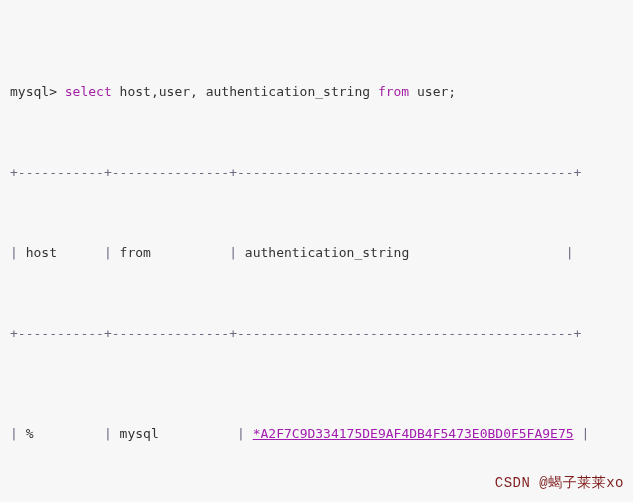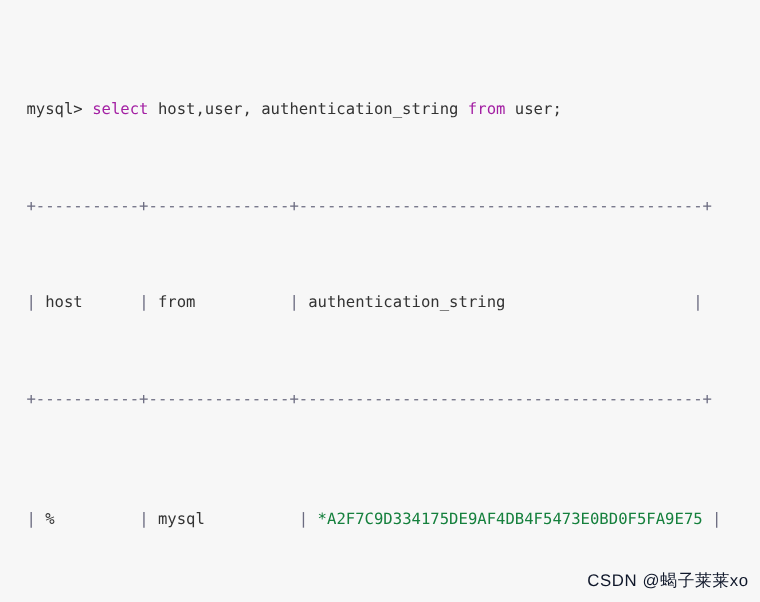--- a/index.html
+++ b/index.html
@@ -11,46 +11,46 @@
     width: 633px;
     height: 502px;
     background: #f7f7f7;
     overflow: hidden;
     position: relative;
     font-family: "DejaVu Sans Mono", "Liberation Mono", monospace;
     font-size: 13px;
     line-height: 20.1px;
     color: #333333;
     box-sizing: border-box;
-    padding: 2px 0 0 22px;
+    padding: 2px 0 0 10px;
     white-space: pre;
     letter-spacing: 0px;
   }
   .line {
     height: 20.1px;
     white-space: pre;
     font-variant-ligatures: none;
   }
 
   
   .kw      { color: #a31fa3; }   
-  .hash    { color: #15803d; }   
+  .hash    { color: #a21caf; text-decoration: underline; }   
   .ident   { color: #2062c9; }   
   .plain   { color: #333333; }
   .rule    { color: #6b6b80; }   
   .pipe    { color: #6b6b80; }   
   .prompt  { color: #333333; }
 
   #watermark {
     position: absolute;
     right: 9px;
     bottom: 9px;
-    font-family: Liberation Sans, sans-serif;
+    font-family: Liberation Mono, monospace;
     font-size: 14px;
-    color: #0f172a;
+    color: #7f1d1d;
     letter-spacing: 0.5px;
     white-space: pre;
     pointer-events: none;
     user-select: none;
   }
 </style>
 </head>
 <body>
 
 <div id="terminal">

